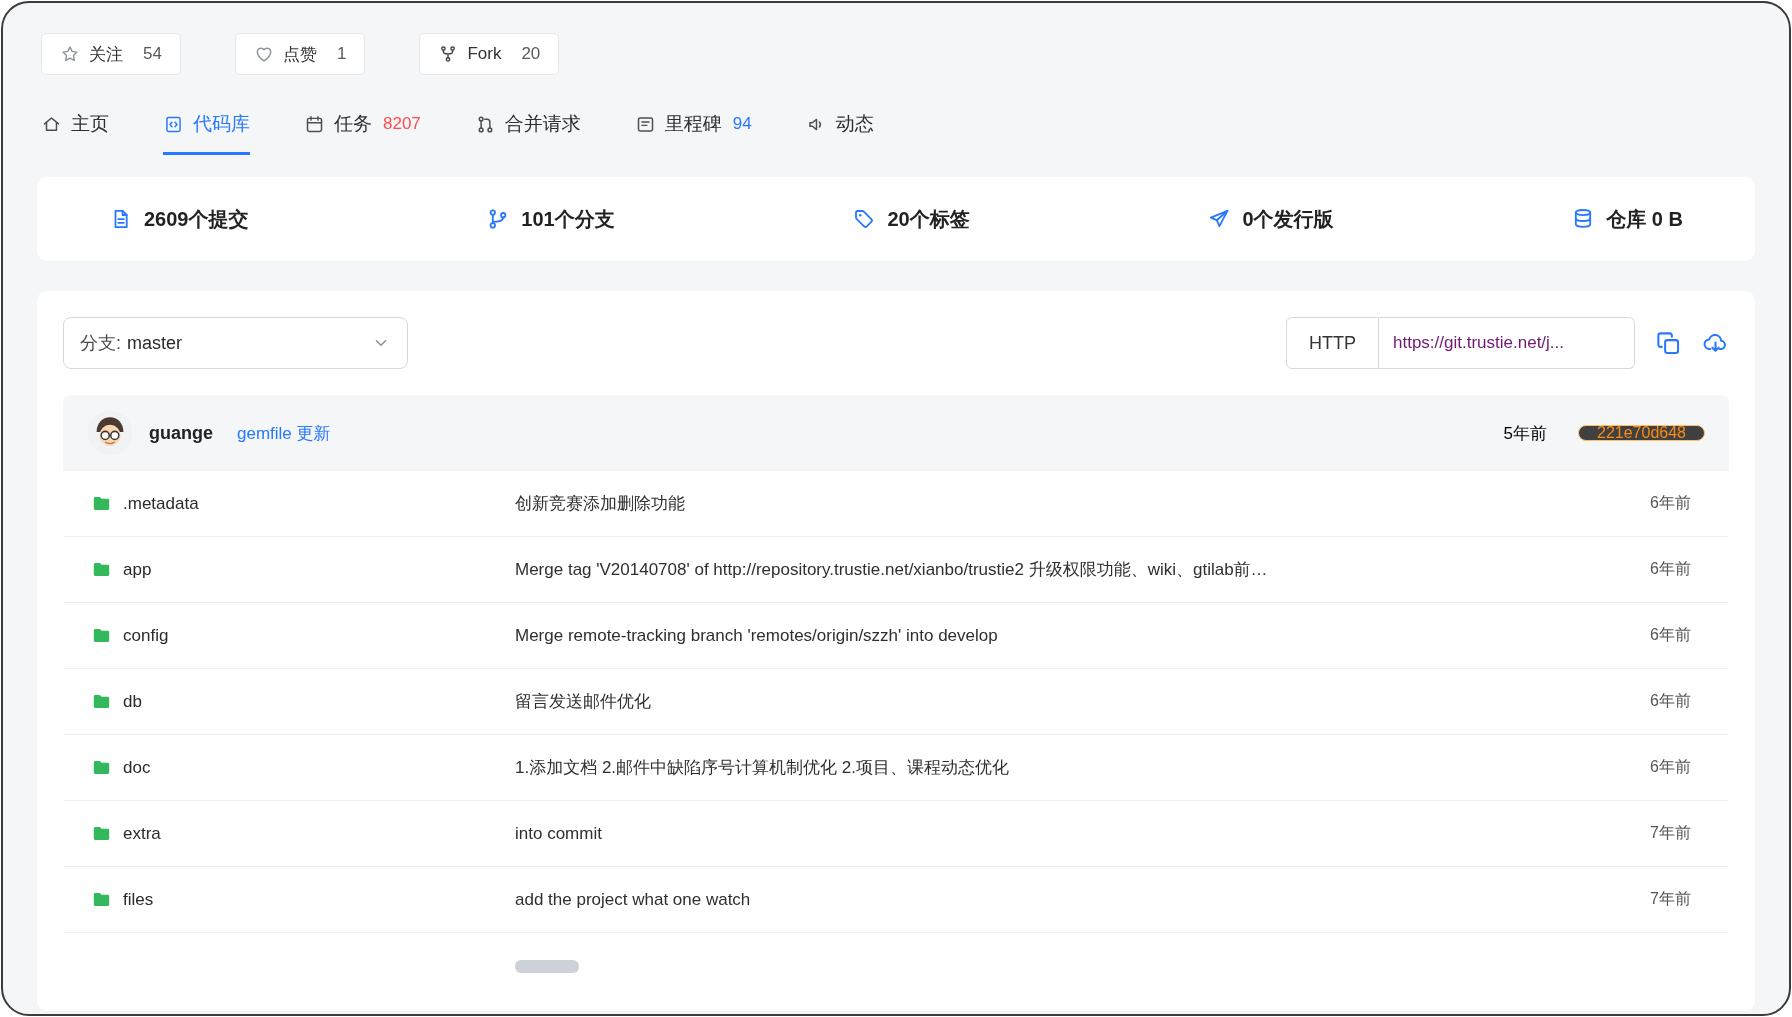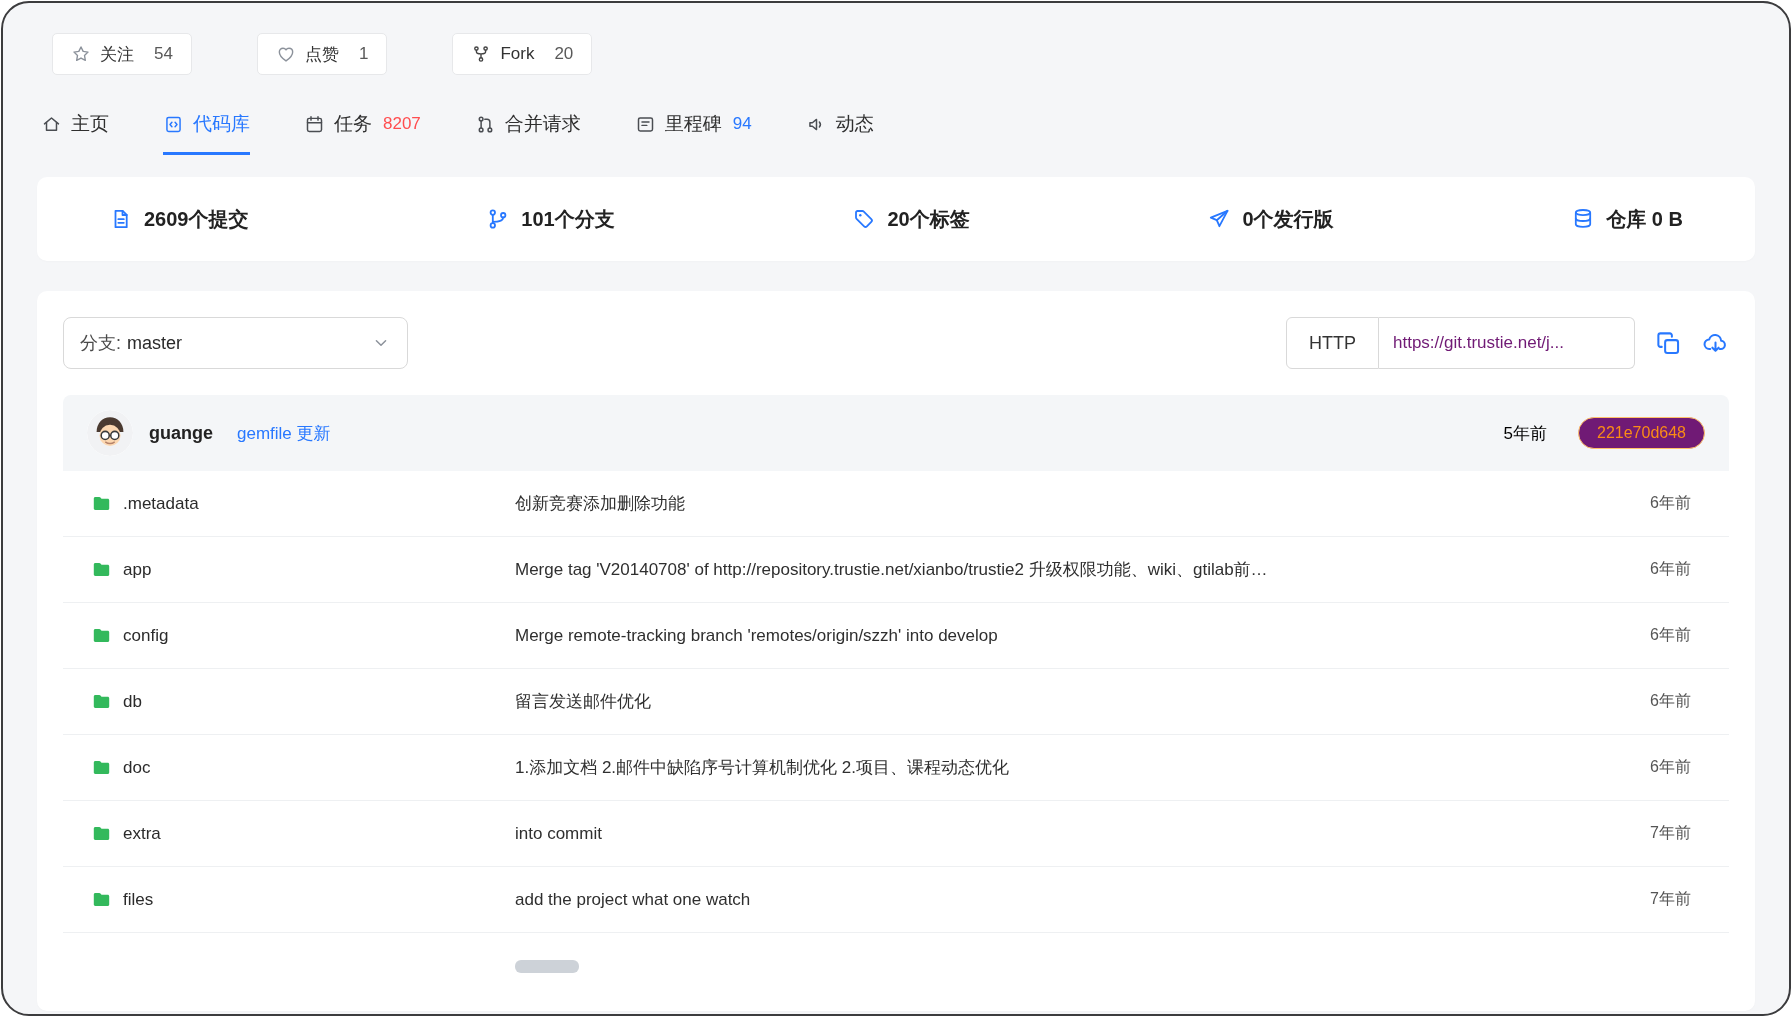--- a/index.html
+++ b/index.html
@@ -8,21 +8,21 @@
   .window { position: absolute; inset: 1px; border: 2px solid #3c3c3e; border-radius: 28px;
     background: #f5f6f8; overflow: hidden; }
 
   
   .page-header { display: flex; justify-content: space-between; align-items: center;
     padding: 30px 40px 0 38px; }
   .title { font-size: 29px; font-weight: 600; color: #2b2b2b; }
   .actions { display: flex; gap: 54px; align-items: center; }
   .act-btn { display: flex; align-items: center; height: 42px; padding: 0 18px;
     background: #fff; border: 1px solid #e7e8ea; border-radius: 5px; font-size: 17px;
-    color: #333; cursor: pointer; font-family: inherit; margin-left: 11px; }
+    color: #333; cursor: pointer; font-family: inherit; }
   .act-btn .act-icon { display: inline-flex; width: 20px; height: 20px; margin-right: 9px; color: #8c929b; }
   .act-btn .act-icon.dark { color: #444; }
   .act-btn .act-count { margin-left: 20px; color: #595959; }
   .act-icon svg, .tab-icon svg, .stat-icon svg, .tool-icon svg { width: 100%; height: 100%; }
 
   
   .tabs { display: flex; gap: 54px; padding: 0 38px; margin-top: 36px; text-align: right; }
   .tab { display: flex; align-items: center; gap: 9px; padding-bottom: 15px;
     border-bottom: 3px solid transparent; font-size: 19px; color: #2f2f2f; cursor: pointer; }
   .tab-icon { display: inline-flex; width: 21px; height: 21px; color: #4a4d52; }
@@ -63,22 +63,22 @@
   
   .commit-bar { margin-top: 26px; height: 76px; background: #f4f6f8; border-radius: 8px 8px 0 0;
     display: flex; align-items: center; padding: 0 24px; }
   .avatar { width: 46px; height: 46px; border-radius: 50%; overflow: hidden; flex: none;
     background: #fff; }
   .avatar svg { width: 100%; height: 100%; display: block; }
   .commit-author { font-size: 18px; font-weight: 700; color: #222; margin-left: 16px; }
   .commit-message { font-size: 17px; color: var(--accent, #2878ff); margin-left: 24px; cursor: pointer; }
   .commit-right { margin-left: auto; display: flex; align-items: center; }
   .commit-time { font-size: 17px; color: #000000; margin-right: 31px; }
-  .sha-pill { height: 32px; display: flex; align-items: center; padding: 0 18px;
-    border: 1px solid #ffc069; border-radius: 16px; background: #701a75;
+  .sha-pill { height: 16px; display: flex; align-items: center; padding: 0 18px;
+    border: 1px solid #ffc069; border-radius: 16px; background: #404040;
     color: var(--sha-orange, #fa8c16); font-size: 16px; cursor: pointer; }
 
   
   .file-row { display: grid; grid-template-columns: 452px 1fr 150px; align-items: center;
     height: 66px; border-bottom: 1px solid #eef0f2; }
   .file-name { display: flex; align-items: center; gap: 11px; padding-left: 28px;
     font-size: 17px; color: #2b2b2b; cursor: pointer; }
   .folder-icon { display: inline-flex; width: 21px; height: 21px; flex: none; }
   .folder-icon svg { width: 100%; height: 100%; }
   .file-msg { font-size: 17px; color: #2f2f2f; white-space: nowrap; overflow: hidden;

